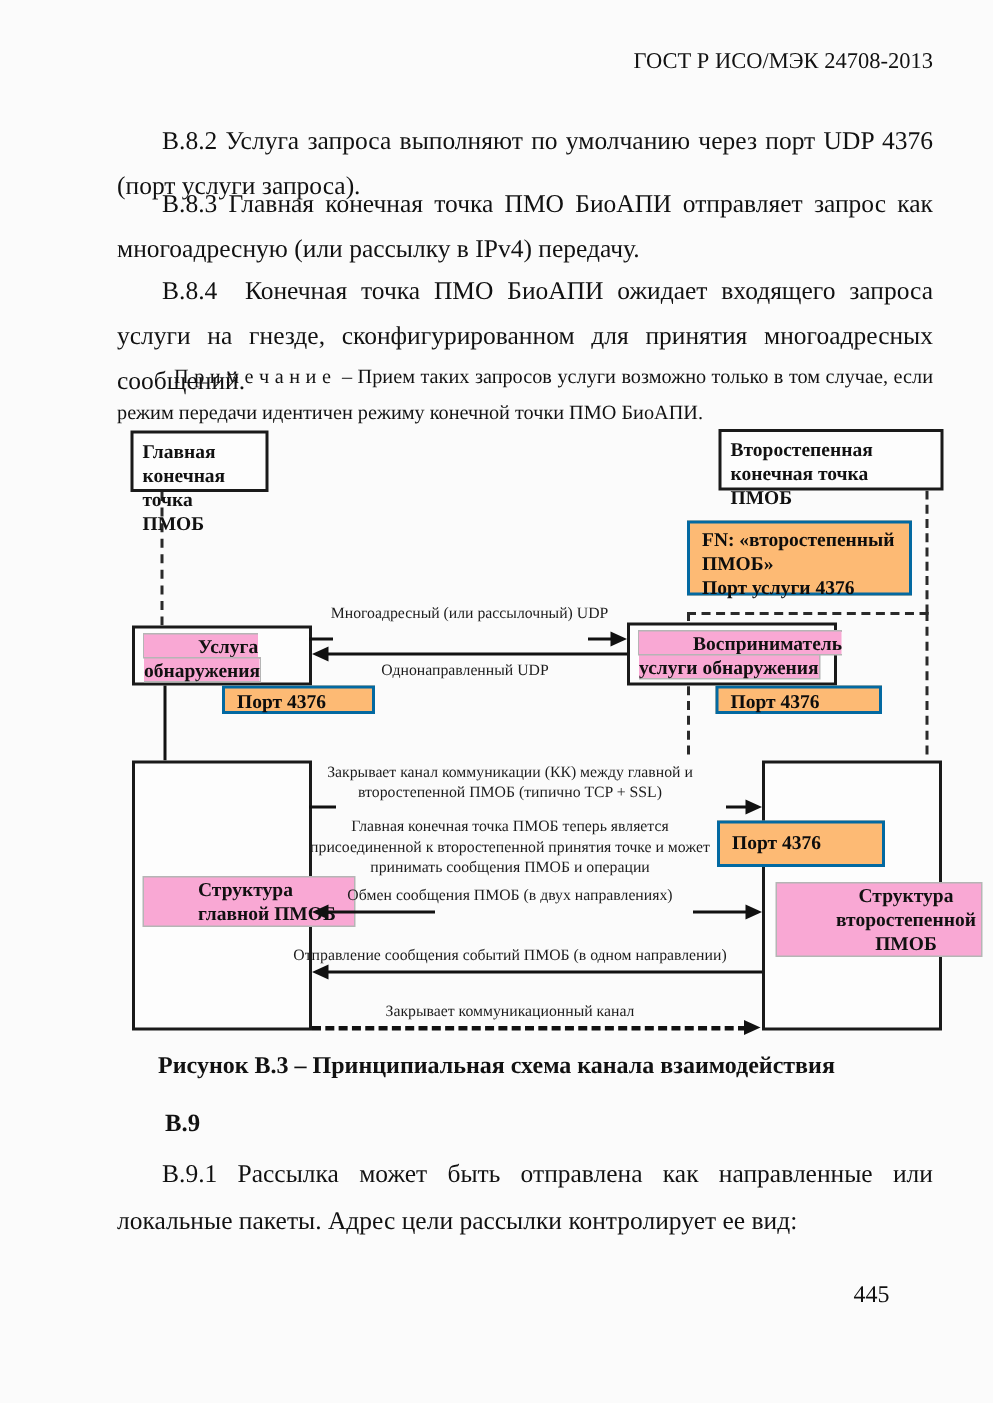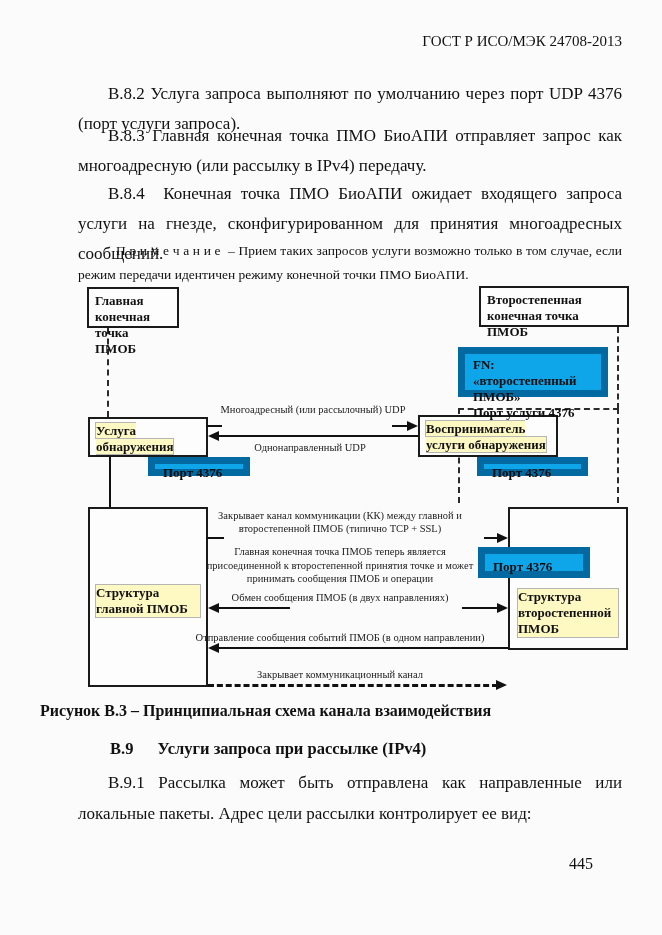--- a/index.html
+++ b/index.html
@@ -9,32 +9,32 @@
   .doc-header{top:33px;left:78px;width:544px;text-align:right;font-size:15px;}
   .para{left:78px;width:544px;font-size:17px;line-height:30px;text-align:justify;text-indent:30px;}
   .p-b82{top:62px;margin-top:17px;} .p-b83{top:121px;} .p-b84{top:179px;}
   .p-note{top:239px;left:78px;width:544px;font-size:13.5px;line-height:24px;text-align:justify;text-indent:38px;}
   .p-b91{top:767px;line-height:31px;}
 
   
   .diagram{top:283px;left:0;width:662px;height:412px;}
   .dbox{position:absolute;background:#fdfdfd;border:2px solid #1a1a1a;box-sizing:border-box;
         font-weight:bold;font-size:13px;line-height:16px;padding:4px 6px;z-index:2;}
-  .gbox{position:absolute;background:#0ea5e9;border:7px solid #0369a1;box-sizing:border-box;
+  .gbox{position:absolute;background:#fdba74;border:2px solid #0369a1;box-sizing:border-box;
         font-weight:bold;font-size:13px;line-height:16px;padding:1px 8px;z-index:3;color:#0d0d0d;}
-  .hl{background:#fef9c3;box-shadow:0 0 0 1px #b5b5b5;}
+  .hl{background:#f9a8d4;box-shadow:0 0 0 1px #b5b5b5;padding-left:36px;}
   .hline{position:absolute;height:0;border-top:2px solid #111;z-index:4;}
   .vline{position:absolute;width:0;border-left:2px solid #111;z-index:1;}
   .vdash{position:absolute;width:0;border-left:2px dashed #2a2a2a;z-index:1;}
   .dashrect{position:absolute;border:2px dashed #2a2a2a;border-bottom:none;box-sizing:border-box;z-index:1;}
   .hdash-bold{position:absolute;height:0;border-top:3px dashed #111;z-index:4;}
   .ah-r{position:absolute;width:0;height:0;border-top:5px solid transparent;border-bottom:5px solid transparent;border-left:11px solid #111;z-index:5;}
   .ah-l{position:absolute;width:0;height:0;border-top:5px solid transparent;border-bottom:5px solid transparent;border-right:11px solid #111;z-index:5;}
   .flabel{position:absolute;font-size:10.5px;line-height:13px;text-align:center;white-space:nowrap;z-index:4;color:#1c1c1c;}
-  .caption{top:702px;left:40px;width:582px;font-weight:bold;font-size:16px;}
+  .caption{top:702px;left:40px;width:582px;text-align:center;font-weight:bold;font-size:16px;}
   .h-b9{top:739px;left:110px;font-weight:bold;font-size:16.5px;display:flex;gap:24px;}
   .page-num{top:855px;left:540px;width:82px;text-align:center;font-size:16px;}
 </style>
 </head>
 <body>
 
 <div class="page">
 
   <div class="abs doc-header">ГОСТ Р ИСО/МЭК 24708-2013</div>
 
@@ -79,21 +79,21 @@
     <div class="hline" style="left:206px;top:142px;width:16px;"></div>
     <div class="hline" style="left:392px;top:142px;width:18px;"></div>
     <div class="ah-r" style="left:407px;top:138px;"></div>
     <div class="hline" style="left:212px;top:152px;width:206px;"></div>
     <div class="ah-l" style="left:208px;top:148px;"></div>
     <div class="flabel" style="left:230px;top:158px;width:160px;">Однонаправленный UDP</div>
 
     <div class="dbox" style="left:88px;top:224px;width:120px;height:180px;padding:0;">
       <span class="hl" style="position:absolute;left:6px;top:76px;width:104px;">Структура главной ПМОБ</span>
     </div>
-    <div class="dbox" style="left:508px;top:224px;width:120px;height:143px;padding:0;">
+    <div class="dbox" style="left:508px;top:224px;width:120px;height:180px;padding:0;text-align:center;">
       <span class="hl" style="position:absolute;left:8px;top:80px;width:100px;">Структура второстепенной ПМОБ</span>
     </div>
     <div class="gbox" style="left:478px;top:264px;width:112px;height:31px;padding:5px 8px;">
       <span>Порт 4376</span>
     </div>
 
     <div class="flabel" style="left:210px;top:226px;width:260px;">
       <span style="display:block;">Закрывает канал коммуникации (КК) между главной и</span>
       <span style="display:block;">второстепенной ПМОБ (типично TCP + SSL)</span>
     </div>
@@ -119,20 +119,19 @@
 
     <div class="flabel" style="left:195px;top:385px;width:290px;">Закрывает коммуникационный канал</div>
     <div class="hdash-bold" style="left:208px;top:401px;width:290px;"></div>
     <div class="ah-r" style="left:496px;top:397px;"></div>
   </div>
 
   <div class="abs caption">Рисунок В.3 – Принципиальная схема канала взаимодействия</div>
 
   <div class="abs h-b9">
     <span>В.9</span>
-    <span>Услуги запроса при рассылке (IPv4)</span>
   </div>
 
   <div class="abs para p-b91">В.9.1 Рассылка может быть отправлена как направленные или локальные пакеты. Адрес цели рассылки контролирует ее вид:</div>
 
   <div class="abs page-num">445</div>
 
 </div>
 
 </body></html>

